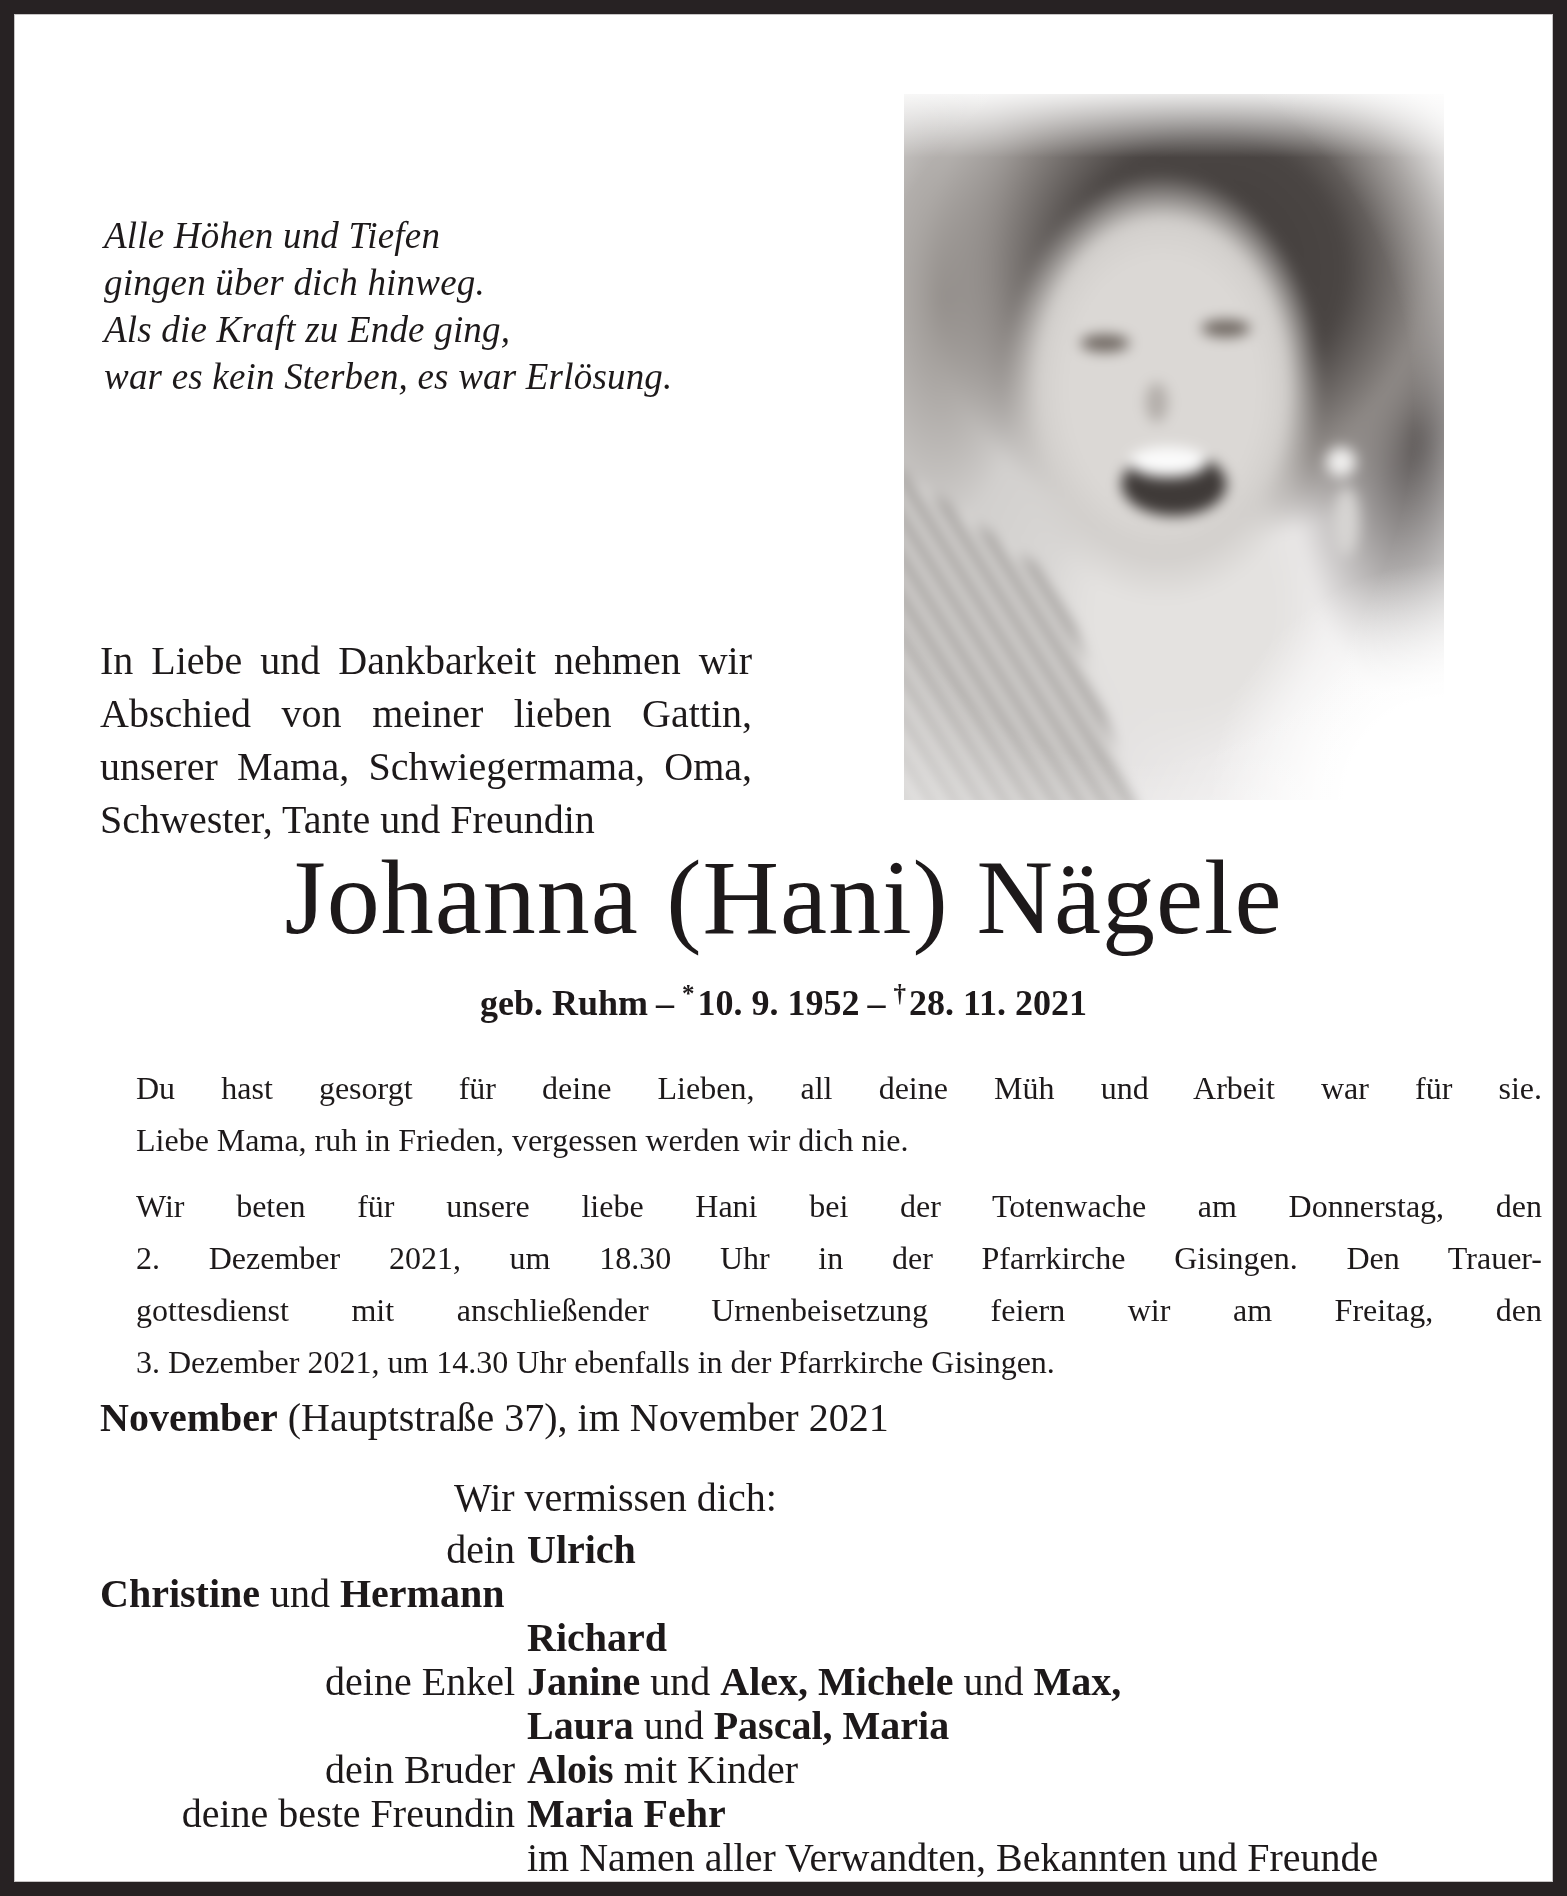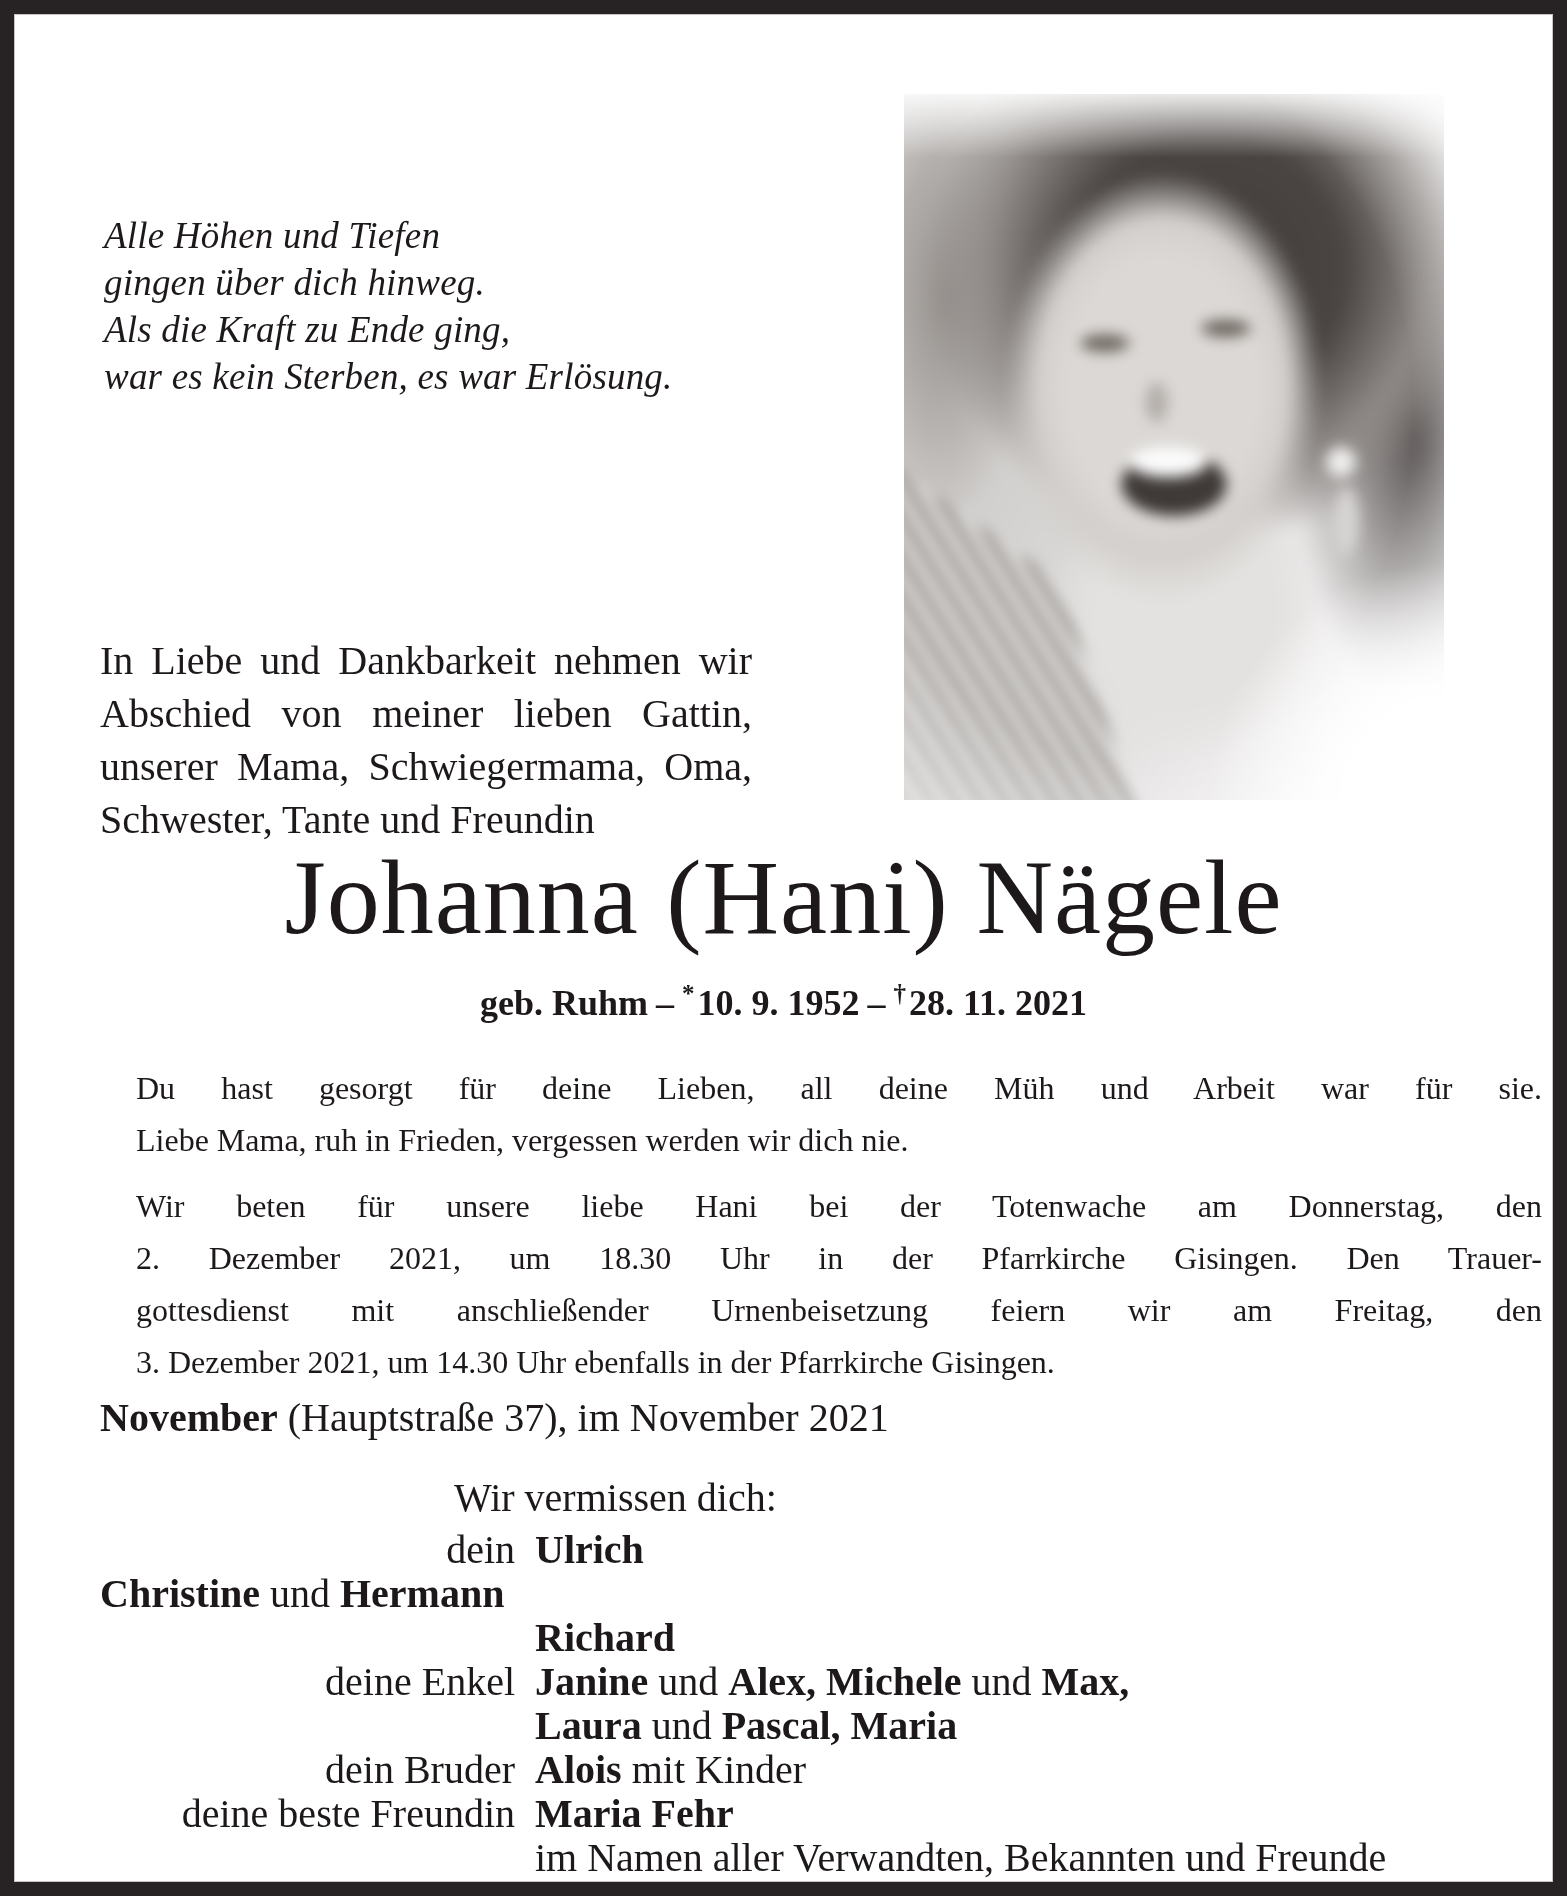--- a/index.html
+++ b/index.html
@@ -86,21 +86,21 @@
   
   .para{position:absolute;left:100px;width:1406px;font-size:32px;line-height:52px;margin-left:22px;}
   .p1{top:1048px;}
   .p2{top:1166px;}
   
   .location{position:absolute;left:86px;top:1380px;font-size:40px;}
   .b{font-weight:bold;}
   
   .vermissen{position:absolute;left:440px;top:1460px;font-size:40px;}
   .mourners{position:absolute;left:86px;top:1514px;width:1406px;font-size:40px;}
-  .mrow{display:grid;grid-template-columns:415px 1fr;column-gap:20px;line-height:44px;}
+  .mrow{display:grid;grid-template-columns:415px 1fr;column-gap:12px;line-height:44px;}
   .mrole{text-align:right;}
 </style>
 </head>
 <body>
 
 <div class="page">
   <div class="content">
 
     <div class="poem">
         <div>Alle Höhen und Tiefen</div>

